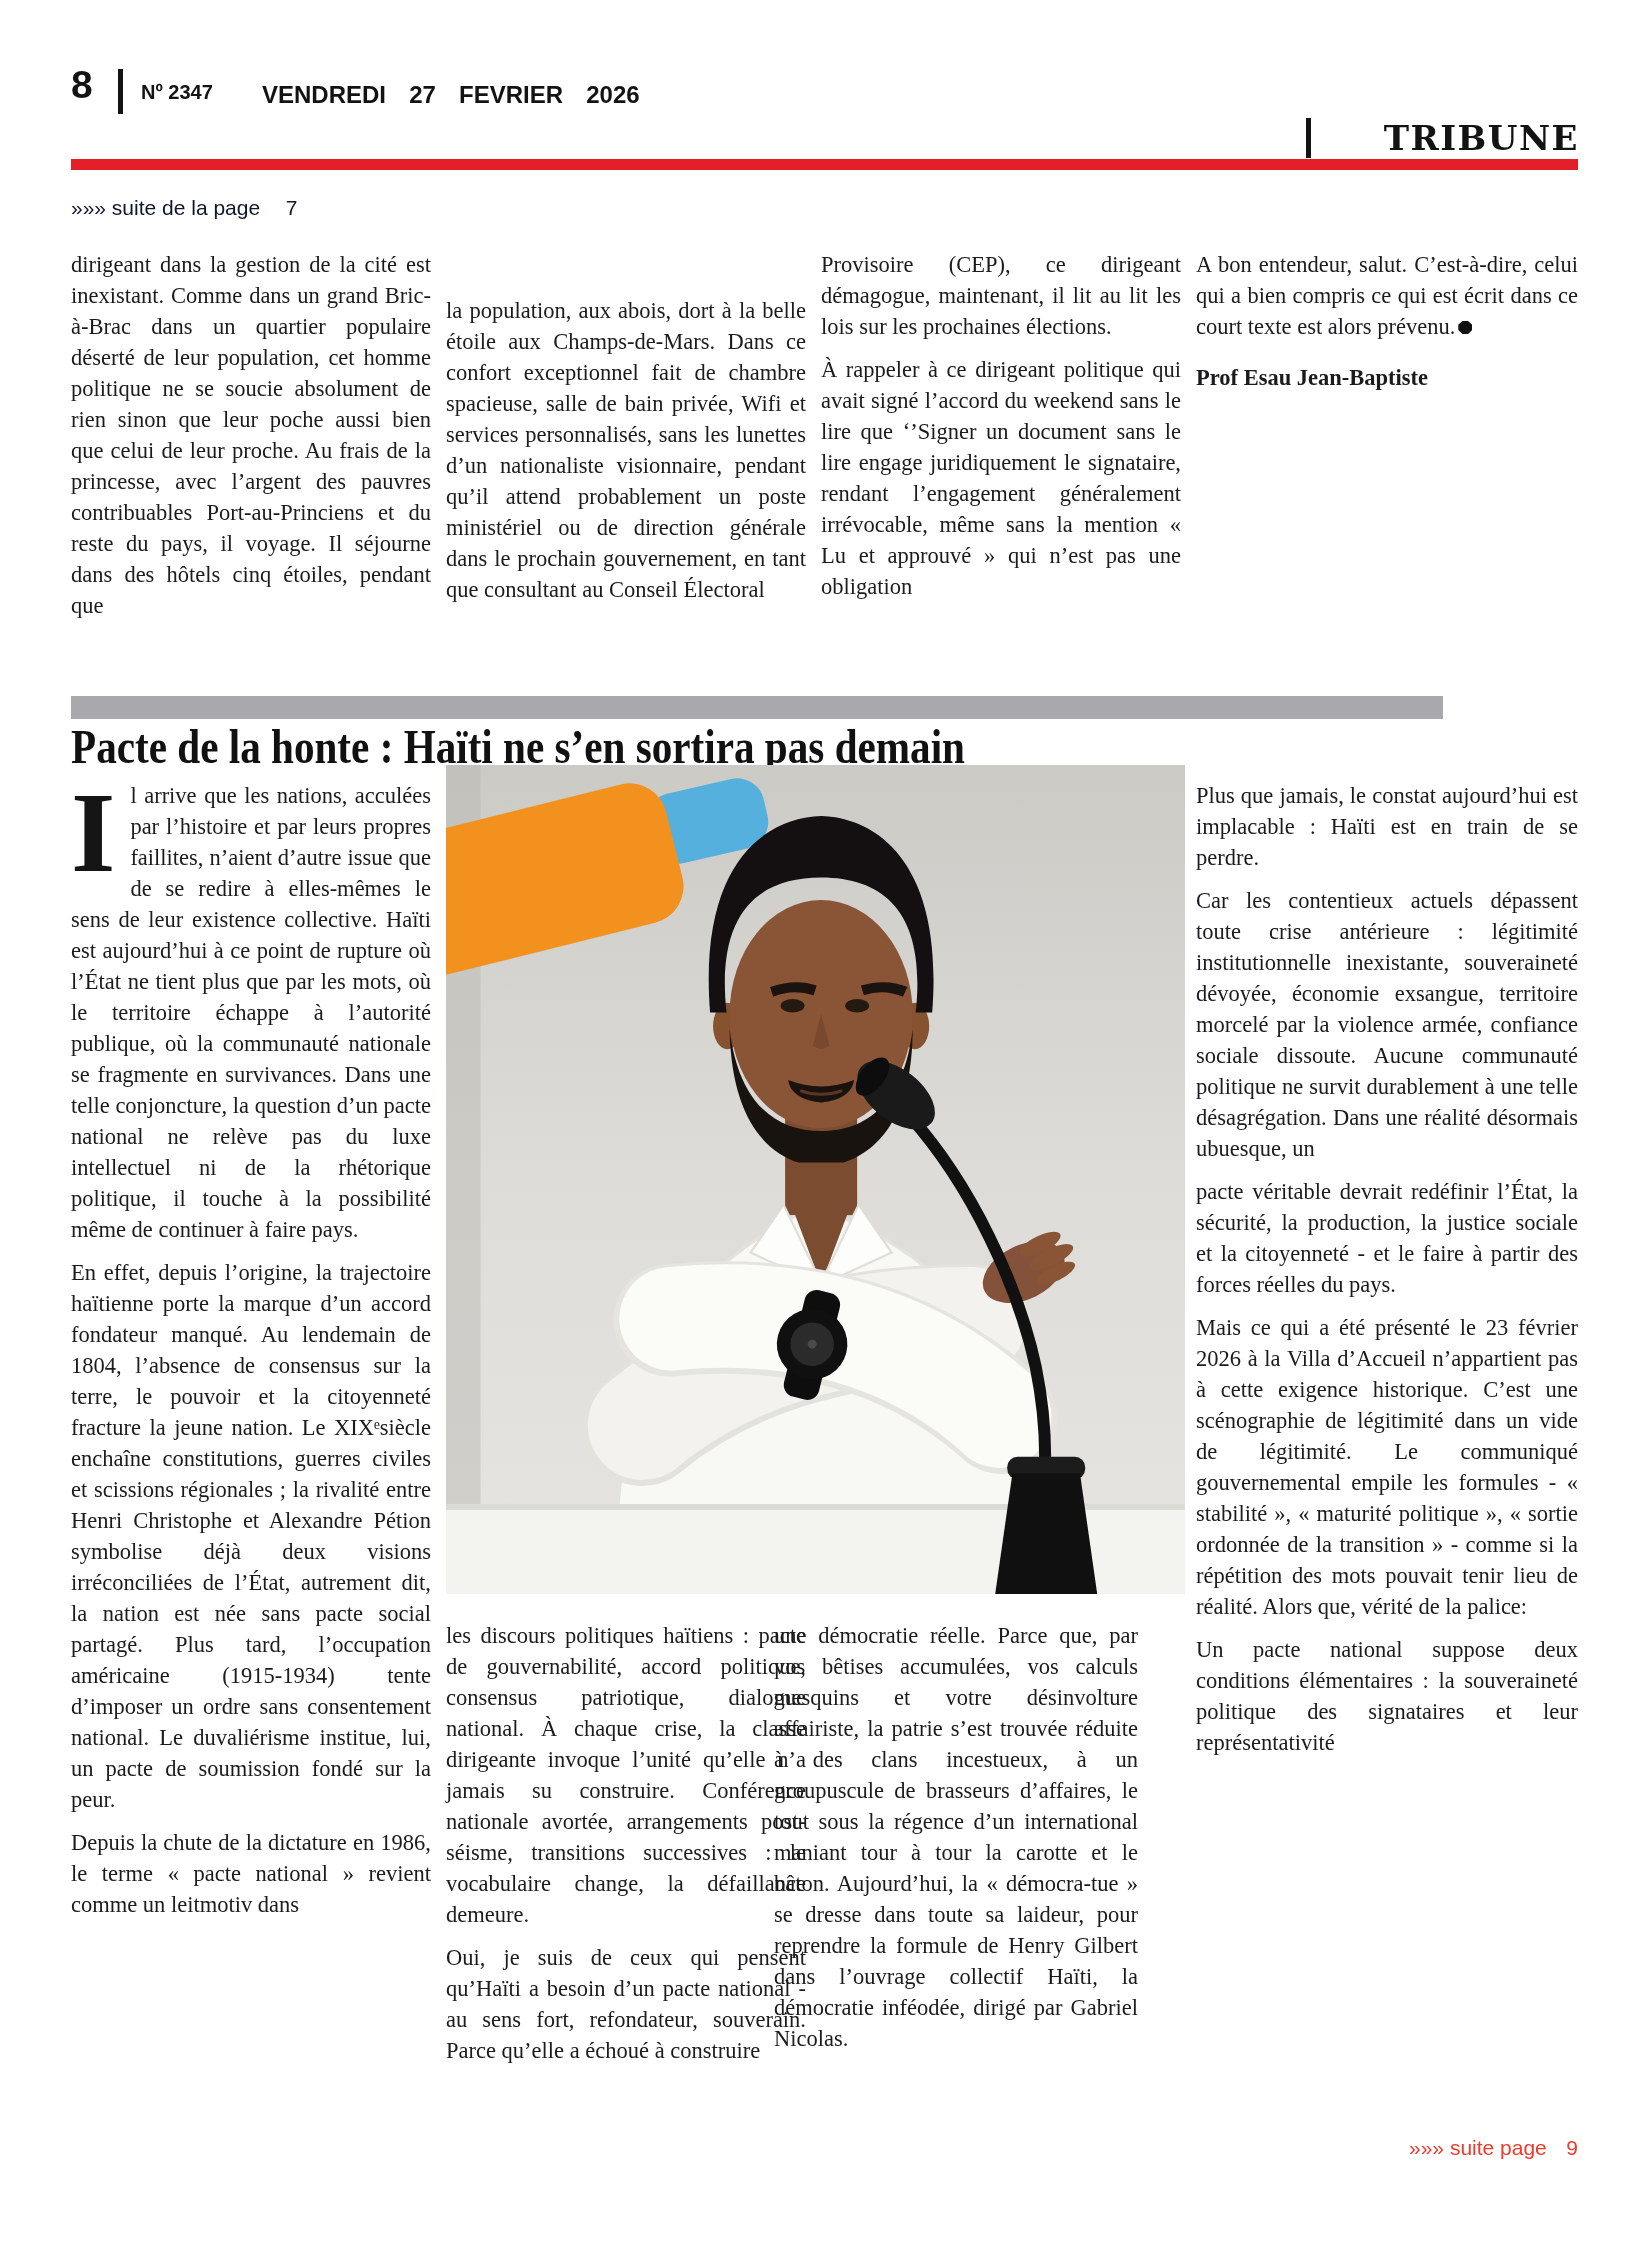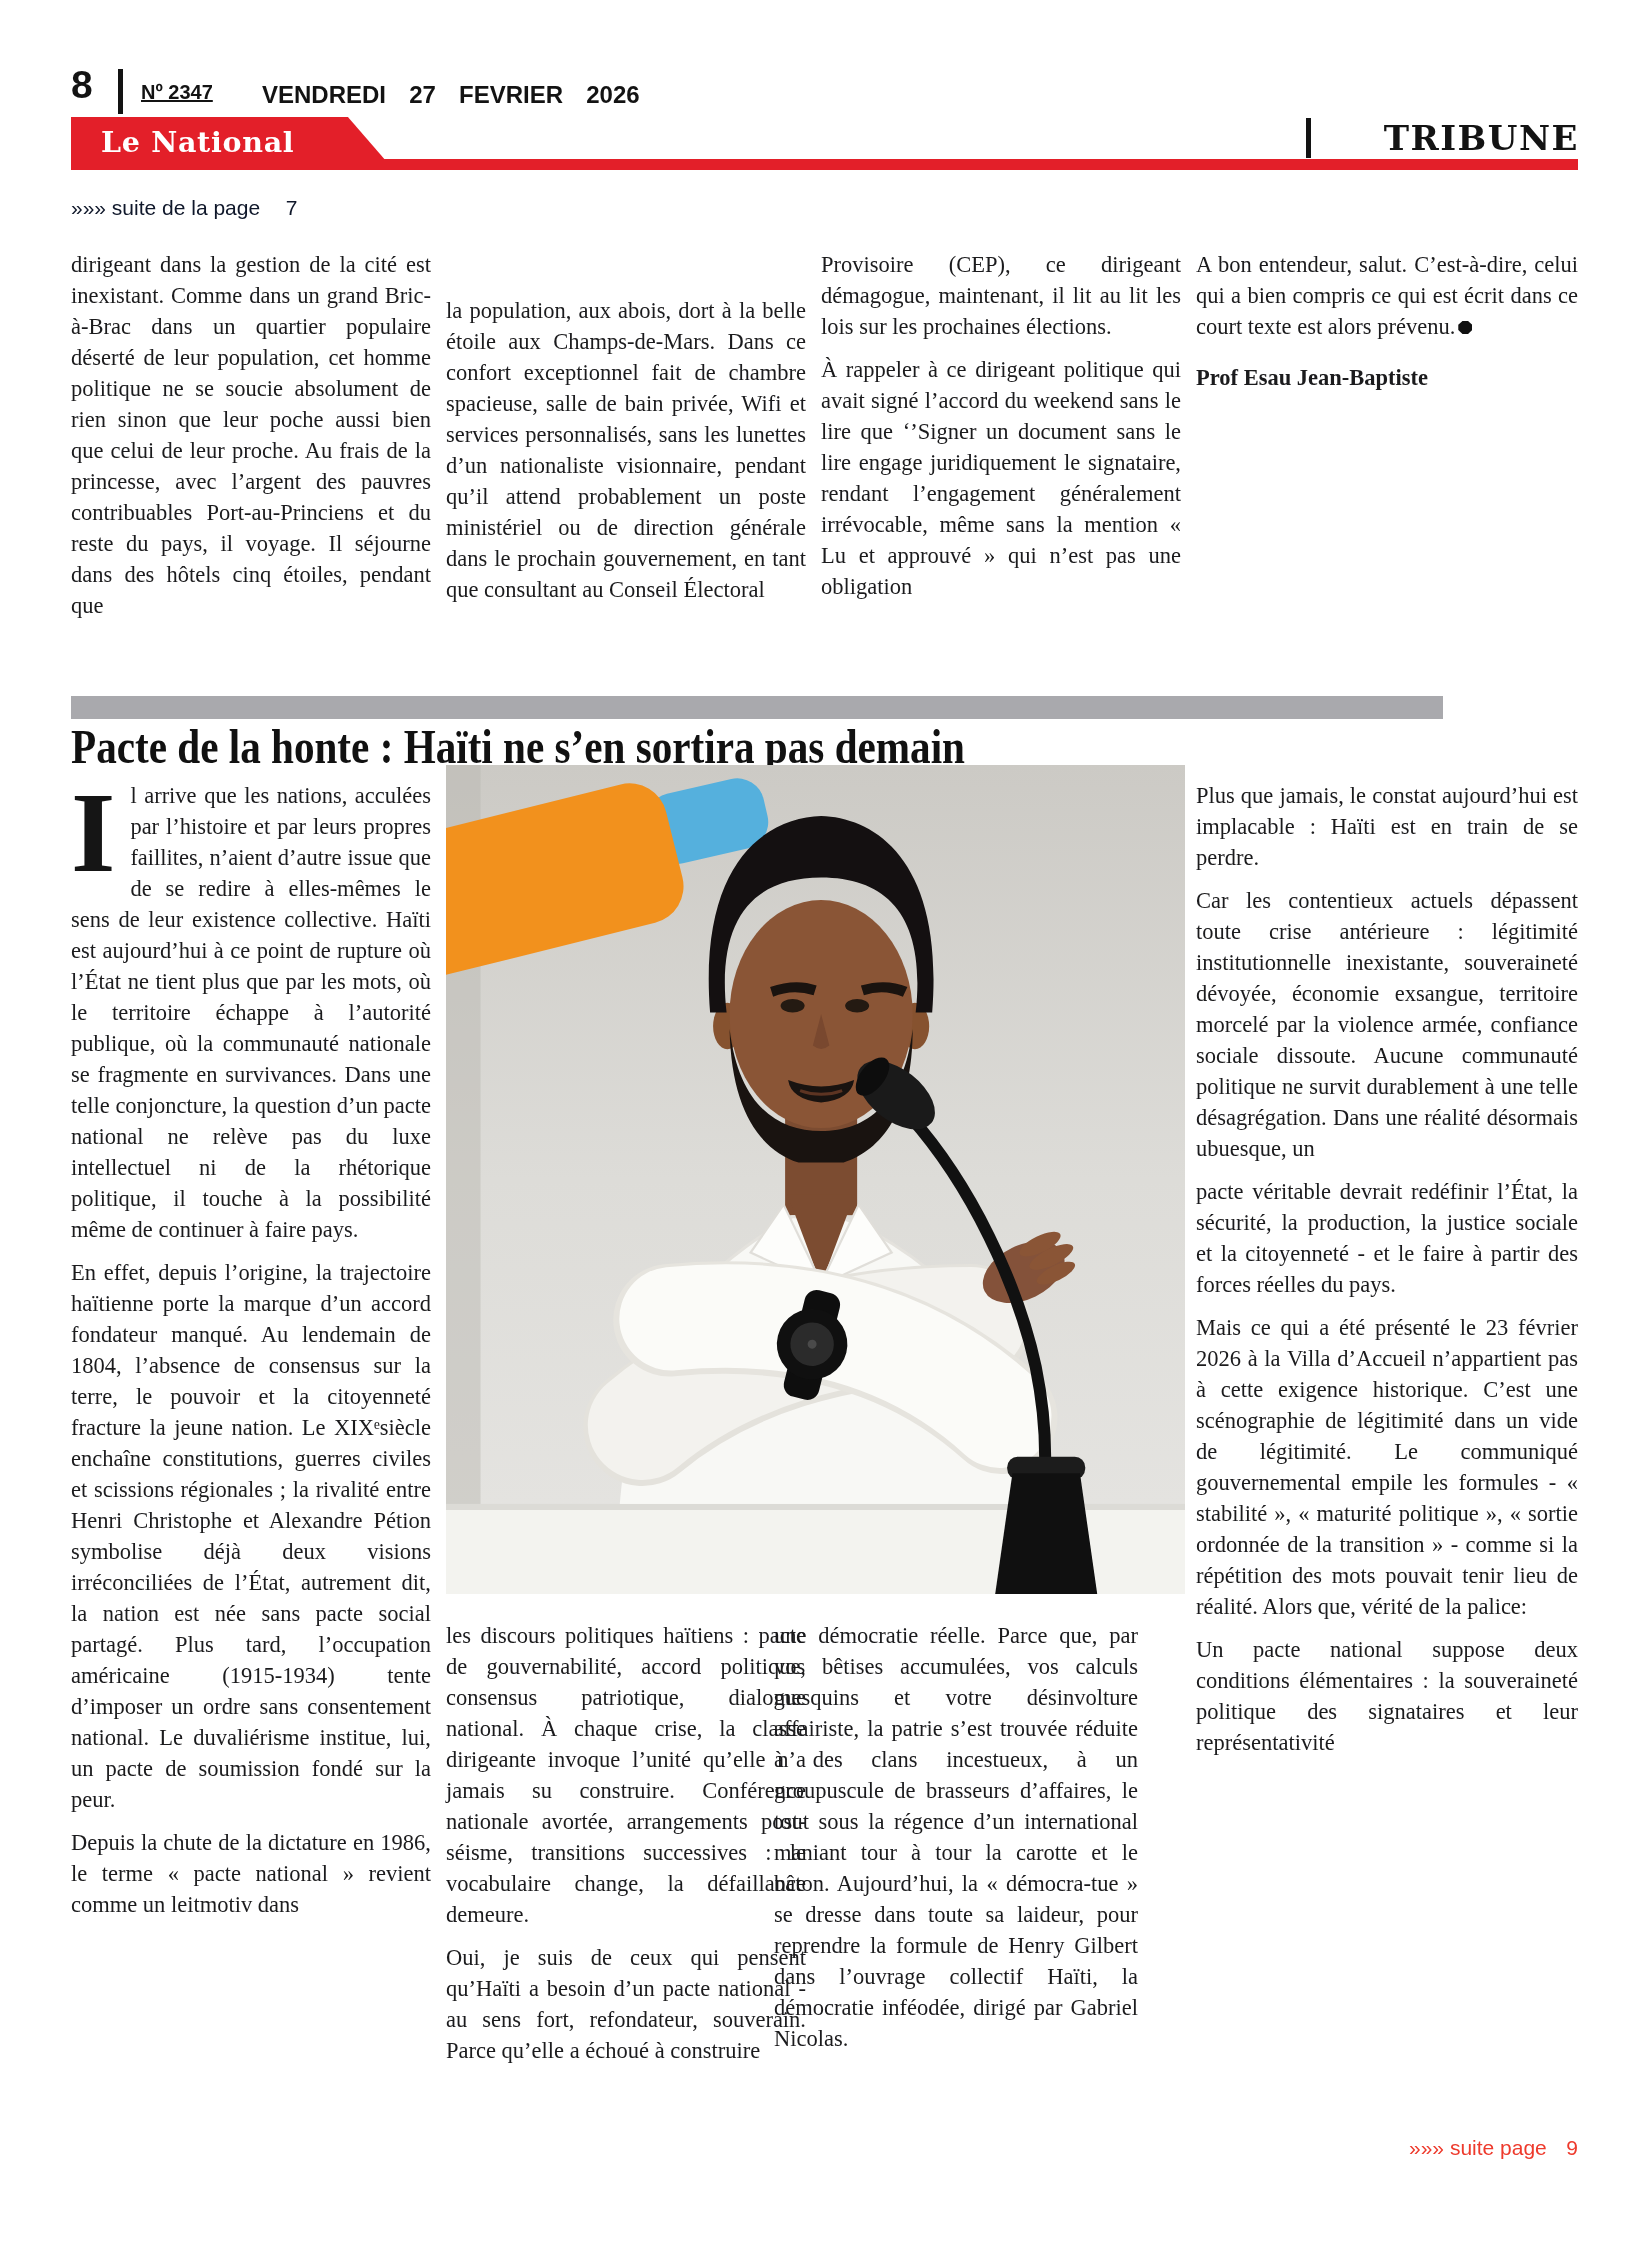--- a/index.html
+++ b/index.html
@@ -3,21 +3,21 @@
 <meta charset="utf-8">
 <style>
   html,body{margin:0;padding:0;background:#ffffff;}
   .page{position:relative;width:1650px;height:2250px;background:#ffffff;overflow:hidden;
         font-family:"Liberation Serif","DejaVu Serif",serif;color:#1b1b1d;}
   
   .pageno{position:absolute;left:71px;top:63px;font-family:"Liberation Sans","DejaVu Sans",sans-serif;
           font-weight:bold;font-size:39px;color:#131313;}
   .hdr-bar{position:absolute;left:118px;top:69px;width:4.5px;height:45px;background:#131313;}
   .issue{position:absolute;left:141px;top:81px;font-family:"Liberation Sans","DejaVu Sans",sans-serif;
-         font-weight:bold;font-size:20px;color:#131313;text-decoration:underline;}
+         font-weight:bold;font-size:20px;color:#131313;}
   .dateline{position:absolute;left:262px;top:81px;font-family:"Liberation Sans","DejaVu Sans",sans-serif;
          font-weight:bold;font-size:24px;color:#131313;word-spacing:16.5px;}
   .banner{position:absolute;left:71px;top:117px;width:322px;height:52px;background:#e31f29;
           clip-path:polygon(0 0,86% 0,100% 100%,0 100%);}
   .banner-text{position:absolute;left:30px;top:7.5px;color:#ffffff;font-family:"DejaVu Serif","Liberation Serif",serif;
           font-weight:bold;font-size:28.5px;letter-spacing:0.7px;}
   .redline{position:absolute;left:71px;top:159px;width:1507px;height:10.5px;background:#e31f29;}
   .trib-divider{position:absolute;left:1306px;top:118px;width:4.5px;height:40px;background:#131313;}
   .tribune{position:absolute;left:1320px;top:118px;width:259px;text-align:right;
           font-family:"DejaVu Serif","Liberation Serif",serif;font-weight:bold;font-size:34px;letter-spacing:1.5px;color:#131313;}
@@ -48,23 +48,20 @@
 </head>
 <body>
 
 <div class="page">
 
   <div class="pageno">8</div>
   <div class="hdr-bar"></div>
   <div class="issue">Nº 2347</div>
   <div class="dateline">VENDREDI 27 FEVRIER 2026</div>
 
-  <div class="banner">
-    <div class="banner-text">Le National</div>
-  </div>
   <div class="redline"></div>
   <div class="trib-divider"></div>
   <div class="tribune">TRIBUNE</div>
 
   <div class="continue-top">
     <span>»»» suite de la page</span><span class="pg">7</span>
   </div>
 
   <div class="col" style="left:71px;top:249px;">
     <p>dirigeant dans la gestion de la cité est inexistant. Comme dans un grand Bric-à-Brac dans un quartier populaire déserté de leur population, cet homme politique ne se soucie absolument de rien sinon que leur poche aussi bien que celui de leur proche. Au frais de la princesse, avec l’argent des pauvres contribuables Port-au-Princiens et du reste du pays, il voyage. Il séjourne dans des hôtels cinq étoiles, pendant que</p>

